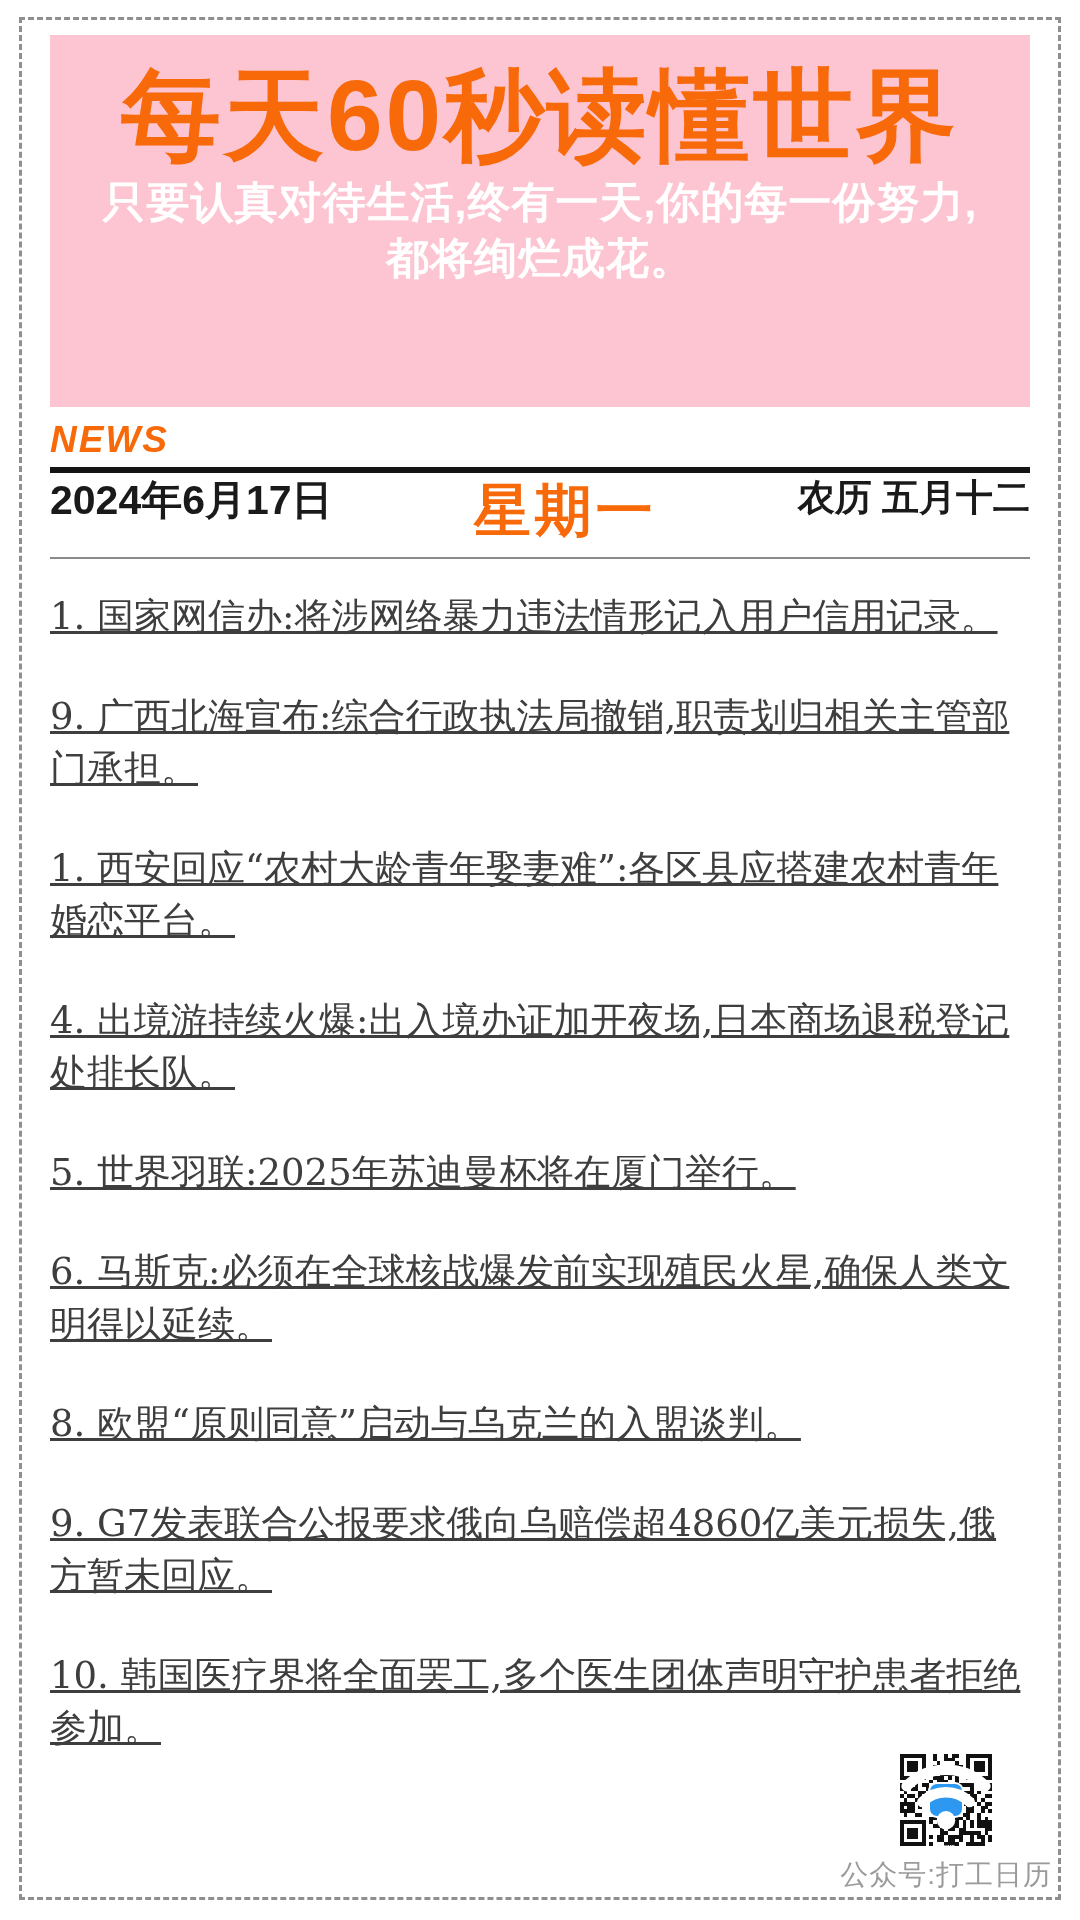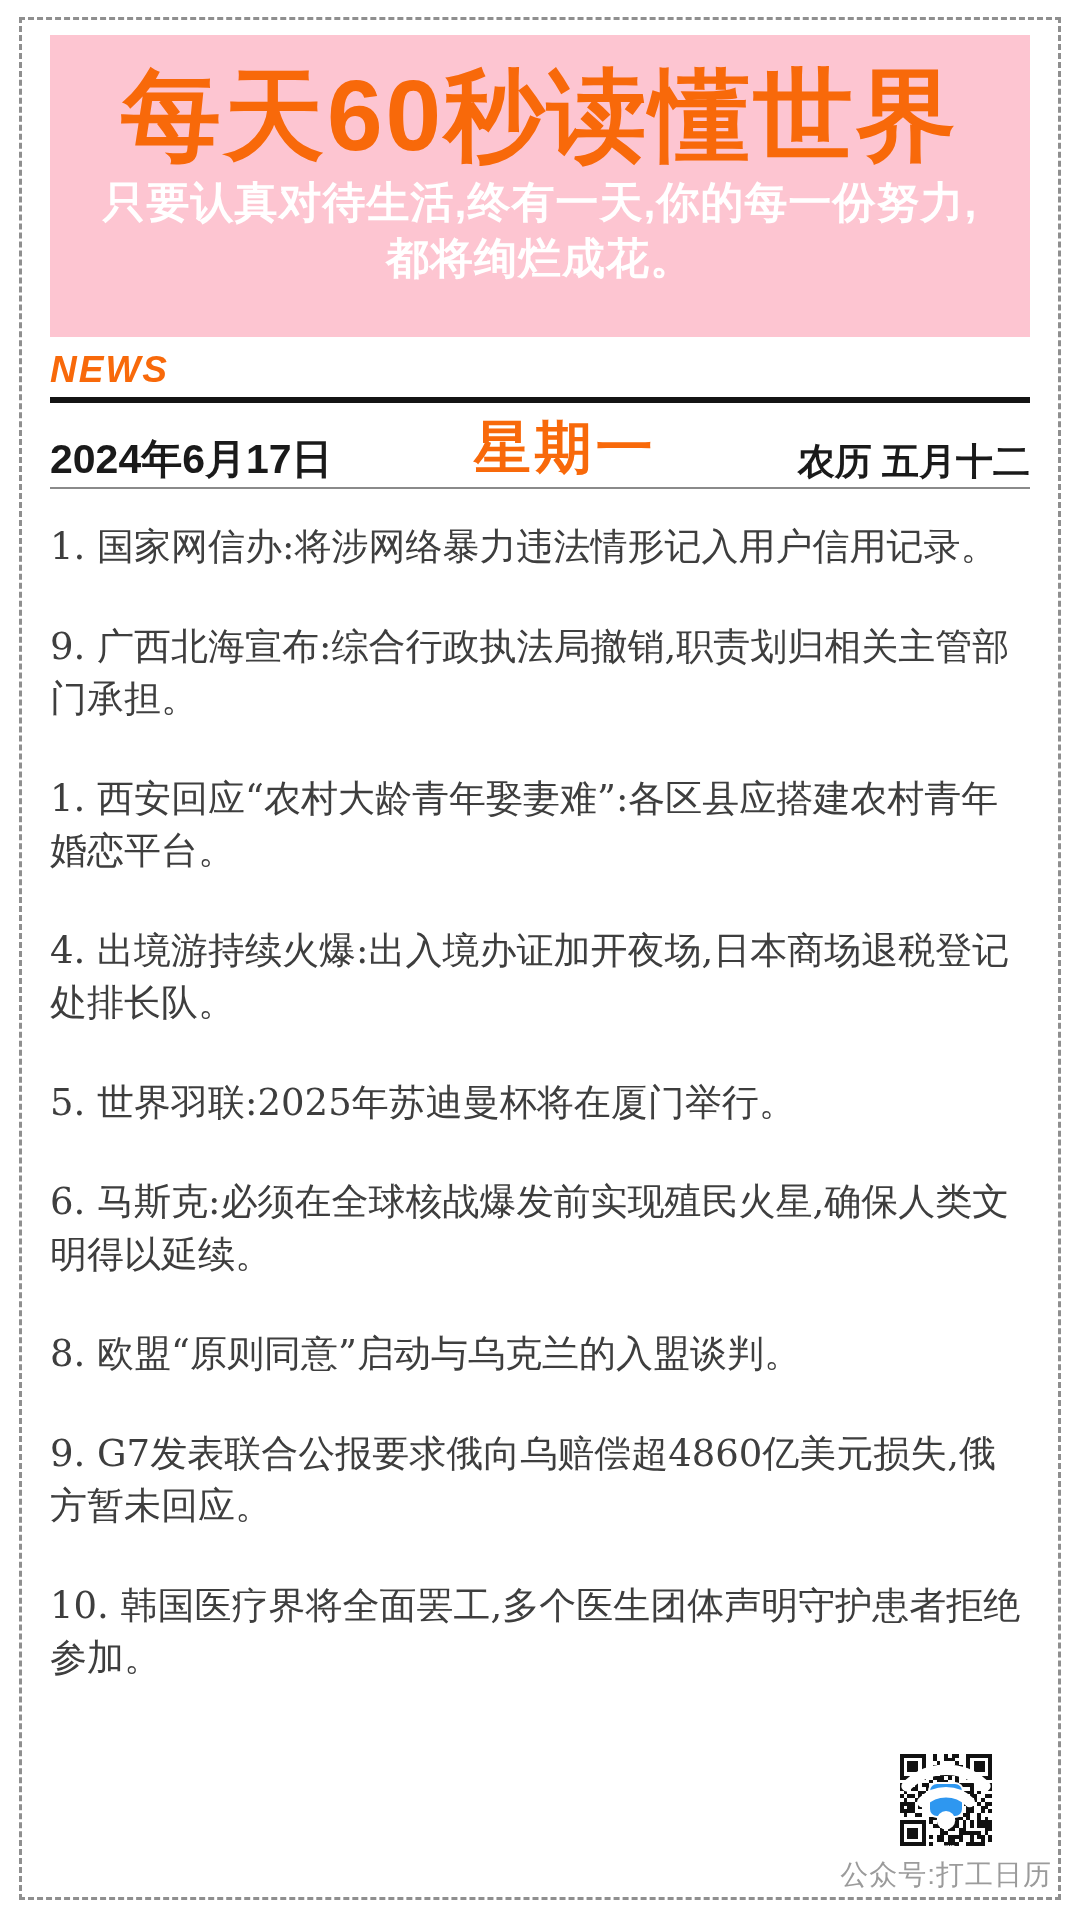--- a/index.html
+++ b/index.html
@@ -11,21 +11,21 @@
   
   .frame{
     position:absolute;left:19px;top:17px;right:19px;bottom:20px;
     border:3px dashed #8f8f8f;
     pointer-events:none;
   }
   .content{position:absolute;left:50px;top:0;width:980px;}
 
   
   .pink-box{
-    margin-top:35px;height:302px;background:#FDC5D1;
+    margin-top:35px;height:372px;background:#FDC5D1;
     text-align:center;overflow:hidden;
   }
   .title{
     margin:0;padding-top:26px;
     font-size:100px;font-weight:900;letter-spacing:3px;line-height:1.08;
     color:#F8690A;
   }
   .subtitle{
     margin-top:6px;
     color:#ffffff;font-weight:bold;font-size:43px;line-height:1.3;
@@ -33,34 +33,34 @@
   }
 
   .news-label{
     margin-top:12px;
     font-size:37px;font-weight:800;font-style:italic;letter-spacing:2px;
     color:#F8690A;
   }
   .black-rule{margin-top:6px;height:6px;background:#141414;}
 
   .date-bar{
-    display:flex;align-items:flex-end;justify-content:space-between;
+    display:flex;align-items:flex-start;justify-content:space-between;
     height:84px;
   }
   .date-left{font-size:41px;font-weight:800;color:#1a1a1a;}
   .weekday{font-size:57px;font-weight:900;color:#F8690A;letter-spacing:4px;}
   .lunar{font-size:37px;font-weight:800;color:#1a1a1a;}
   .gray-rule{height:2px;background:#8a8a8a;}
 
   .news-list{
     margin-top:32px;
     font-family:"DejaVu Serif","Liberation Serif",serif;
     font-size:37px;color:#3E3E3E;
   }
-  .news-item{margin:0 0 47px 0;line-height:1.42;}
+  .news-item{margin:0 0 47px 0;line-height:1.42;text-decoration:underline;}
 
   
   .footer{
     position:absolute;right:28px;bottom:26px;
     display:flex;flex-direction:column;align-items:center;
   }
   .qr-wrap{position:relative;width:92px;height:92px;}
   .qr-wrap svg{display:block;width:92px;height:92px;}
   .qr-center{
     position:absolute;left:50%;top:50%;transform:translate(-50%,-50%);

